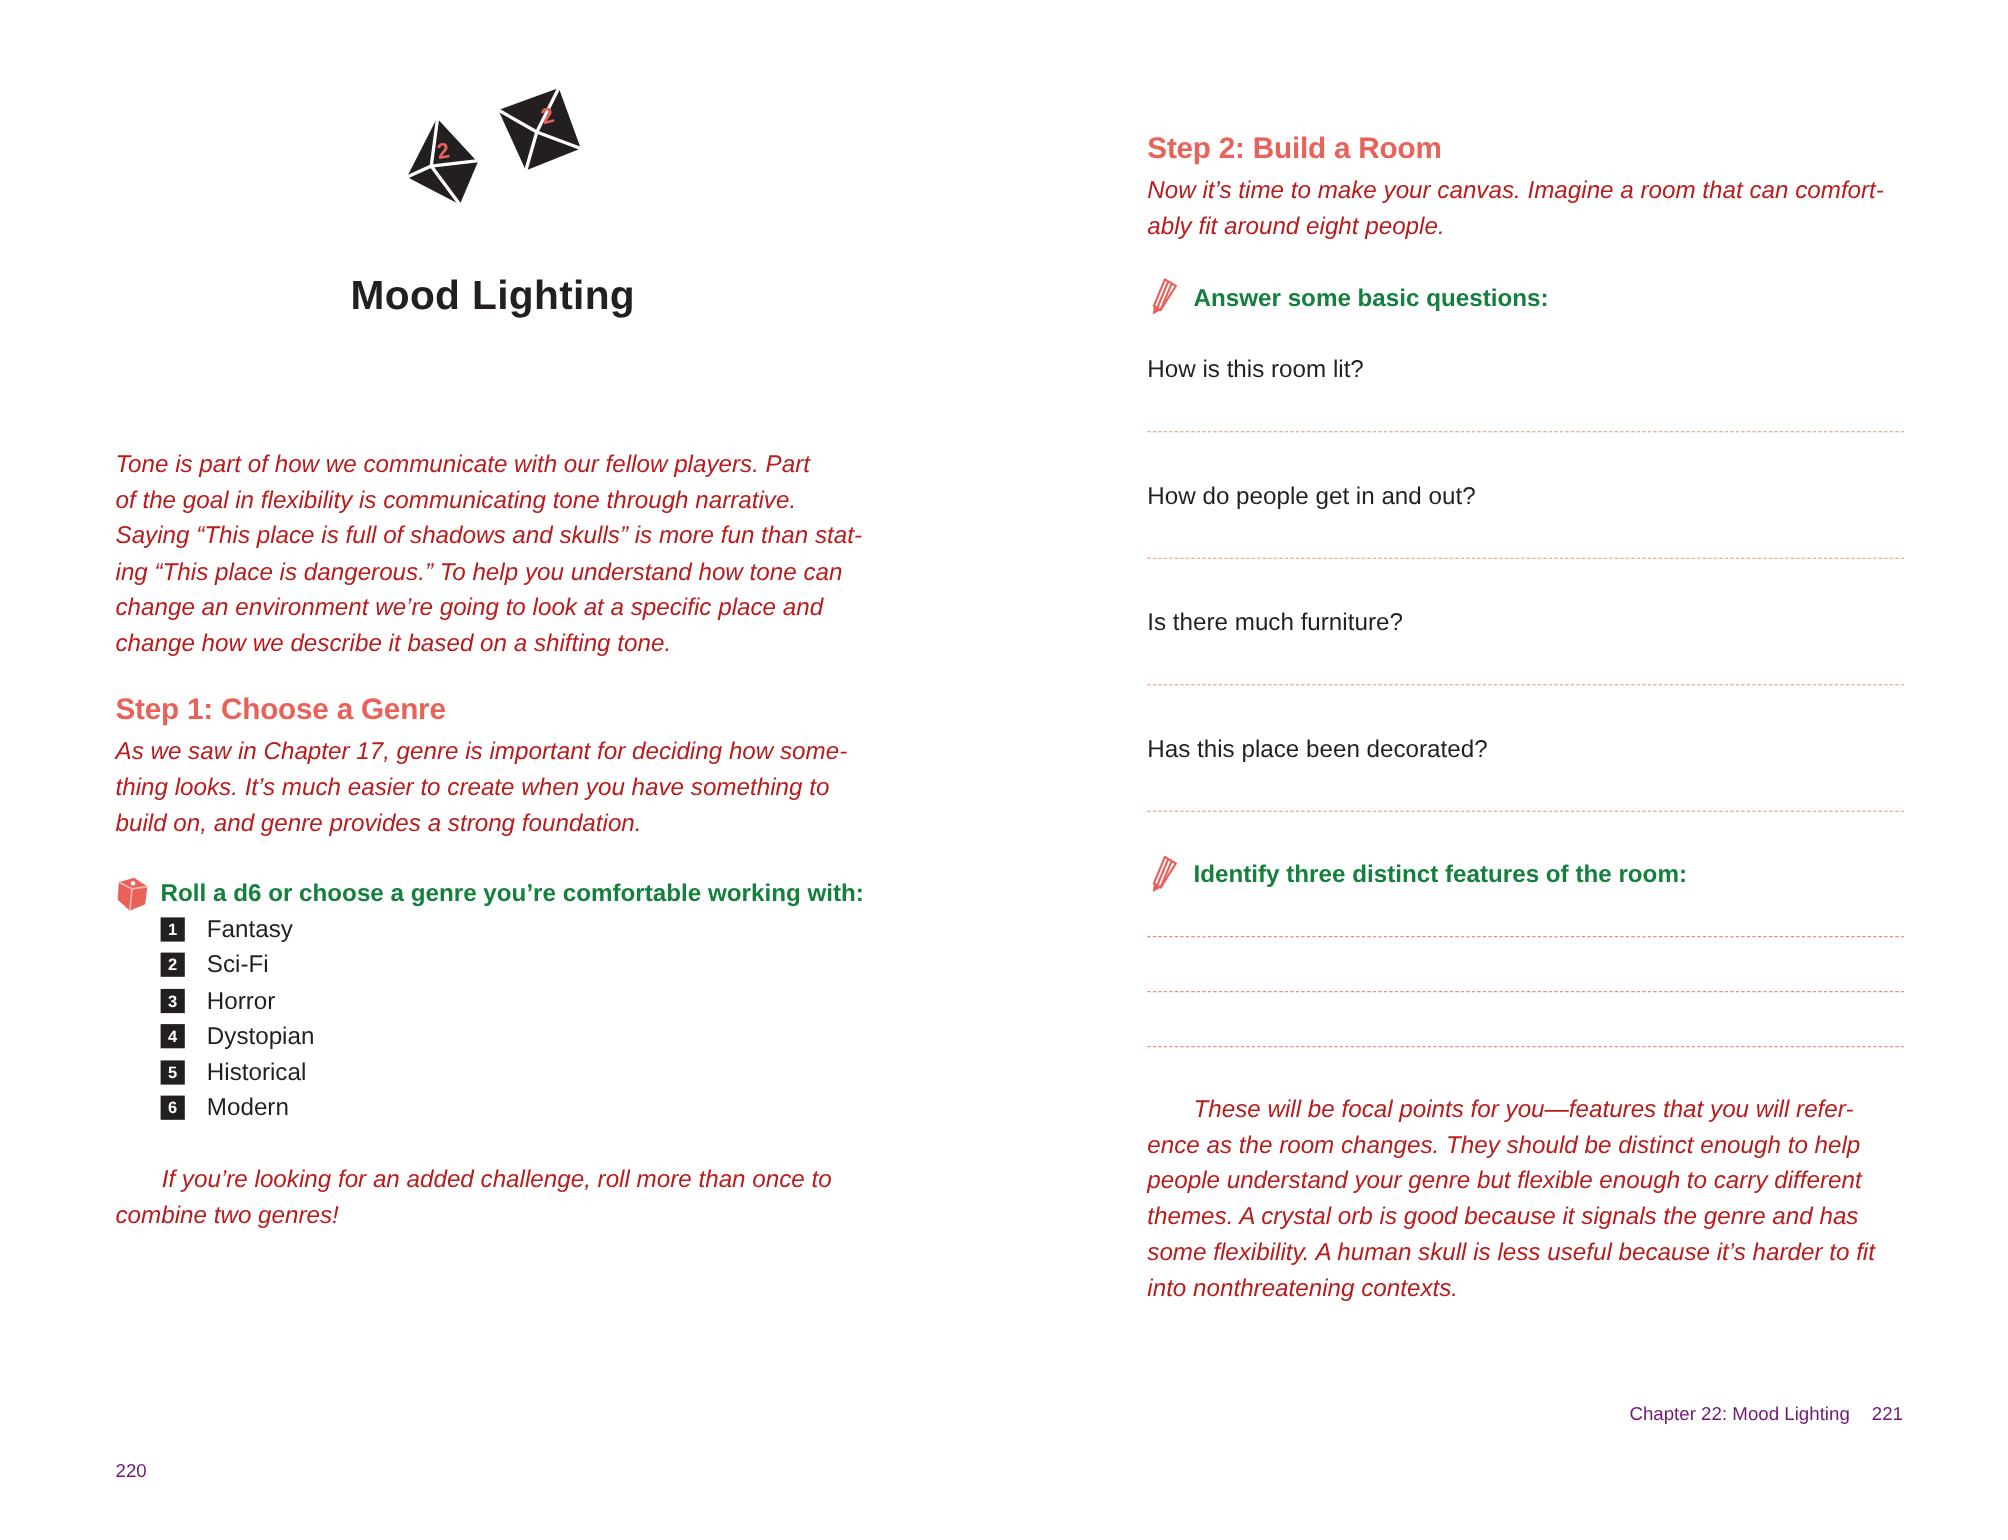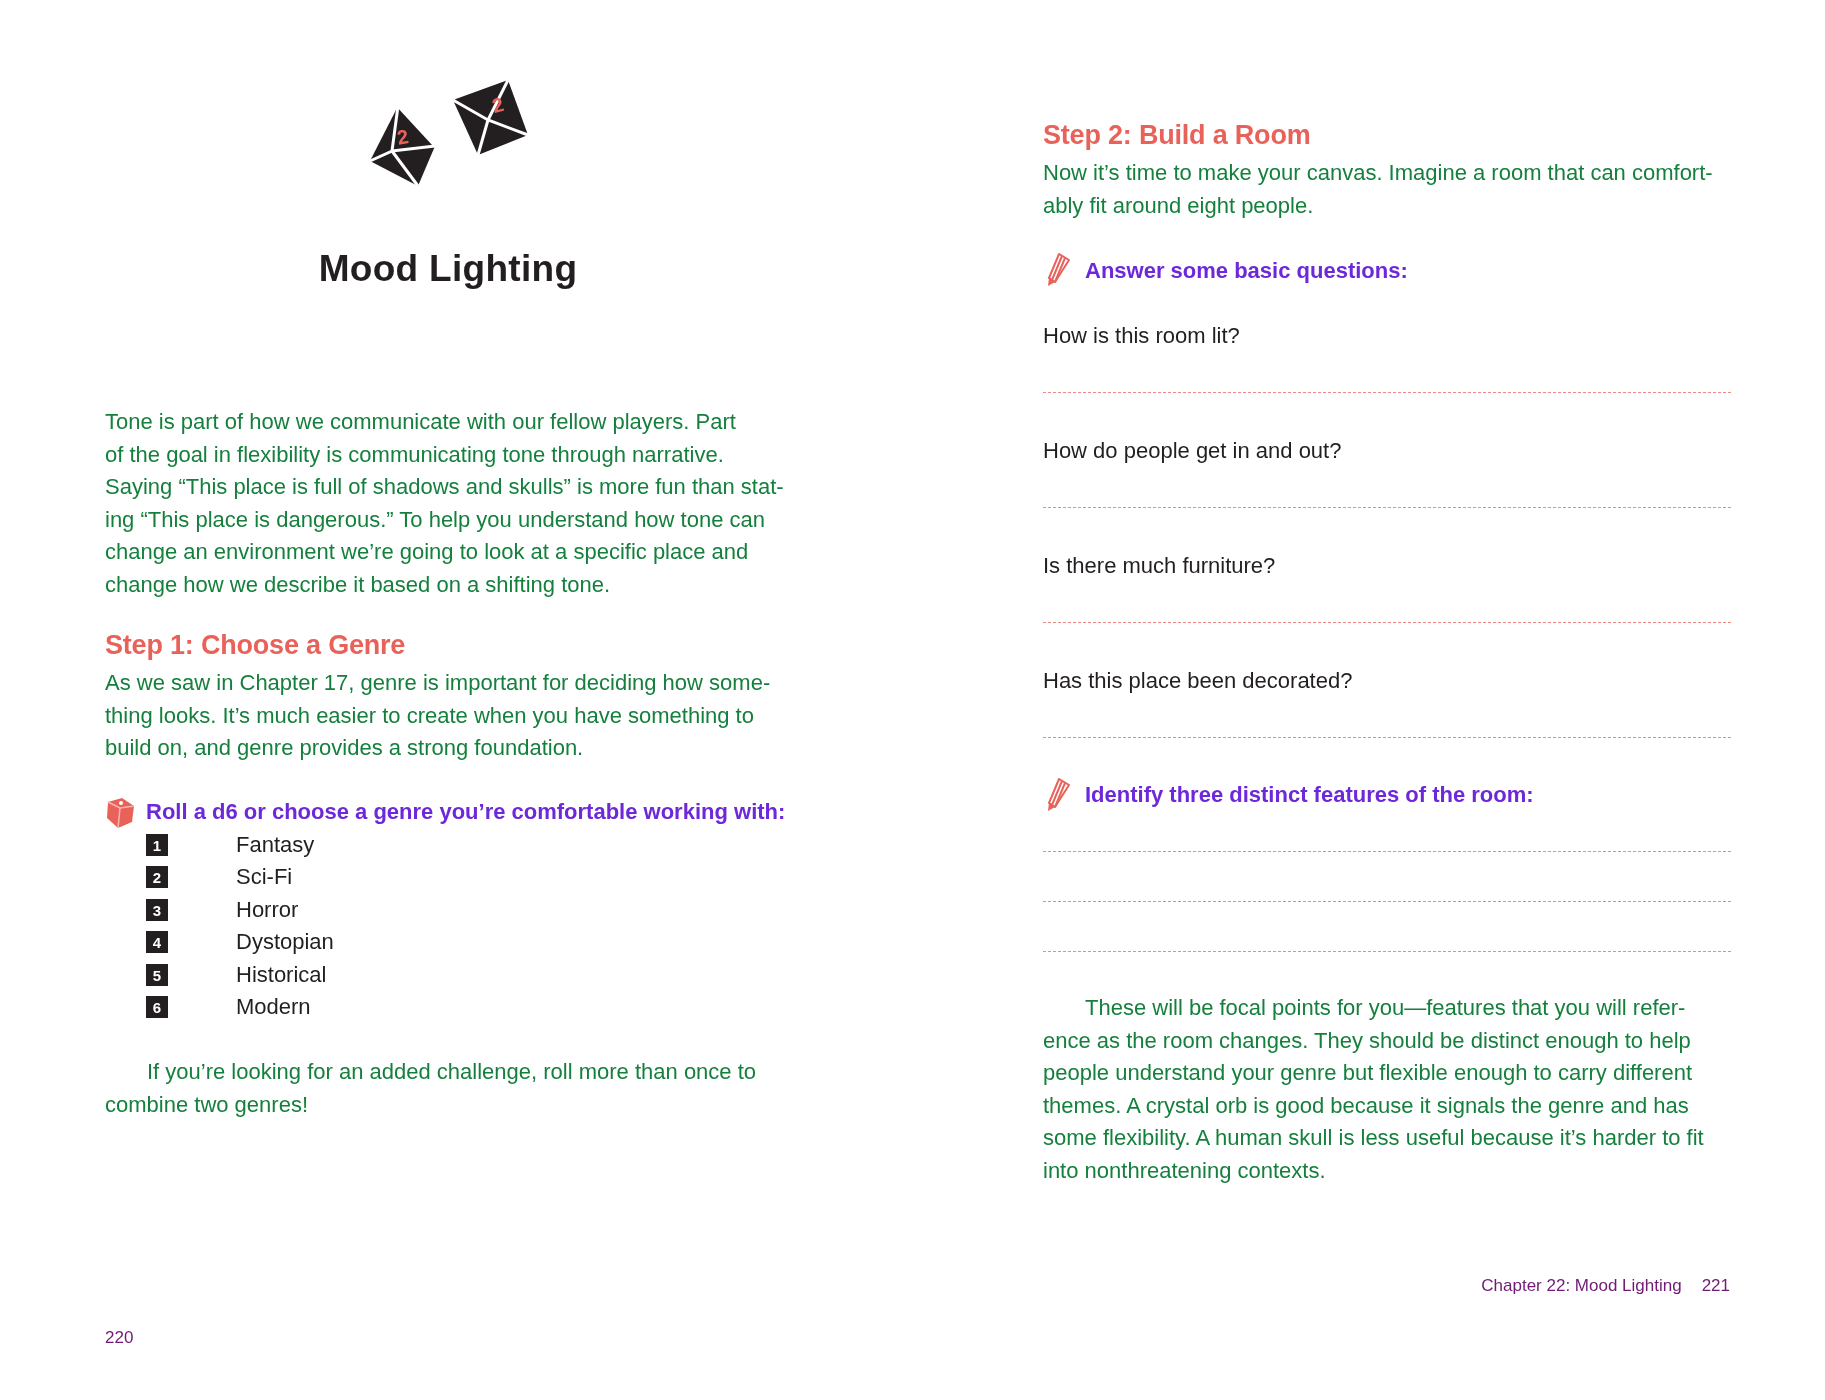--- a/index.html
+++ b/index.html
@@ -1,29 +1,29 @@
 <!DOCTYPE html>
 <html><head>
 <meta charset="utf-8">
 <style>
   html, body { margin:0; padding:0; background:#ffffff; }
   body { width:1825px; height:1400px; position:relative; overflow:hidden;
          font-family:"Liberation Sans", "DejaVu Sans", sans-serif; color:#231f20; }
   .abs { position:absolute; }
-  .body-text { font-size:22px; line-height:32.5px; color:#15803d; }
+  .body-text { font-size:22px; line-height:32.5px; color:#b91c1c;font-style:italic; }
   .heading-step { font-size:27px; font-weight:bold; color:#e8625a; letter-spacing:-0.2px;text-align:right; }
   .title { font-size:37px; font-weight:bold; color:#231f20; letter-spacing:0.3px; }
-  .bold-line { font-size:22px; font-weight:bold; color:#6d28d9; }
+  .bold-line { font-size:22px; font-weight:bold; color:#15803d; }
   .question { font-size:22px; color:#231f20; }
   .dash-line { position:absolute; left:1043px; width:688px; height:0;
                border-top:1.5px dashed #ec8a83; }
   .list-item { position:absolute; left:146px; display:flex; align-items:center; height:30px; }
   .num-box { width:22px; height:22px; background:#231f20; color:#fff; font-size:15px; font-weight:bold;
              display:flex; align-items:center; justify-content:center; margin-right:20px; }
-  .list-label { font-size:22px; color:#231f20;margin-left:48px; }
+  .list-label { font-size:22px; color:#231f20; }
   .indent { text-indent:42px; }
   .folio { font-size:17px; color:#701a75; }
 </style>
 </head>
 <body>
 
 <div>
 
   <svg class="abs" style="left:365px; top:78px;" width="170" height="125" viewBox="0 0 170 125">
 

